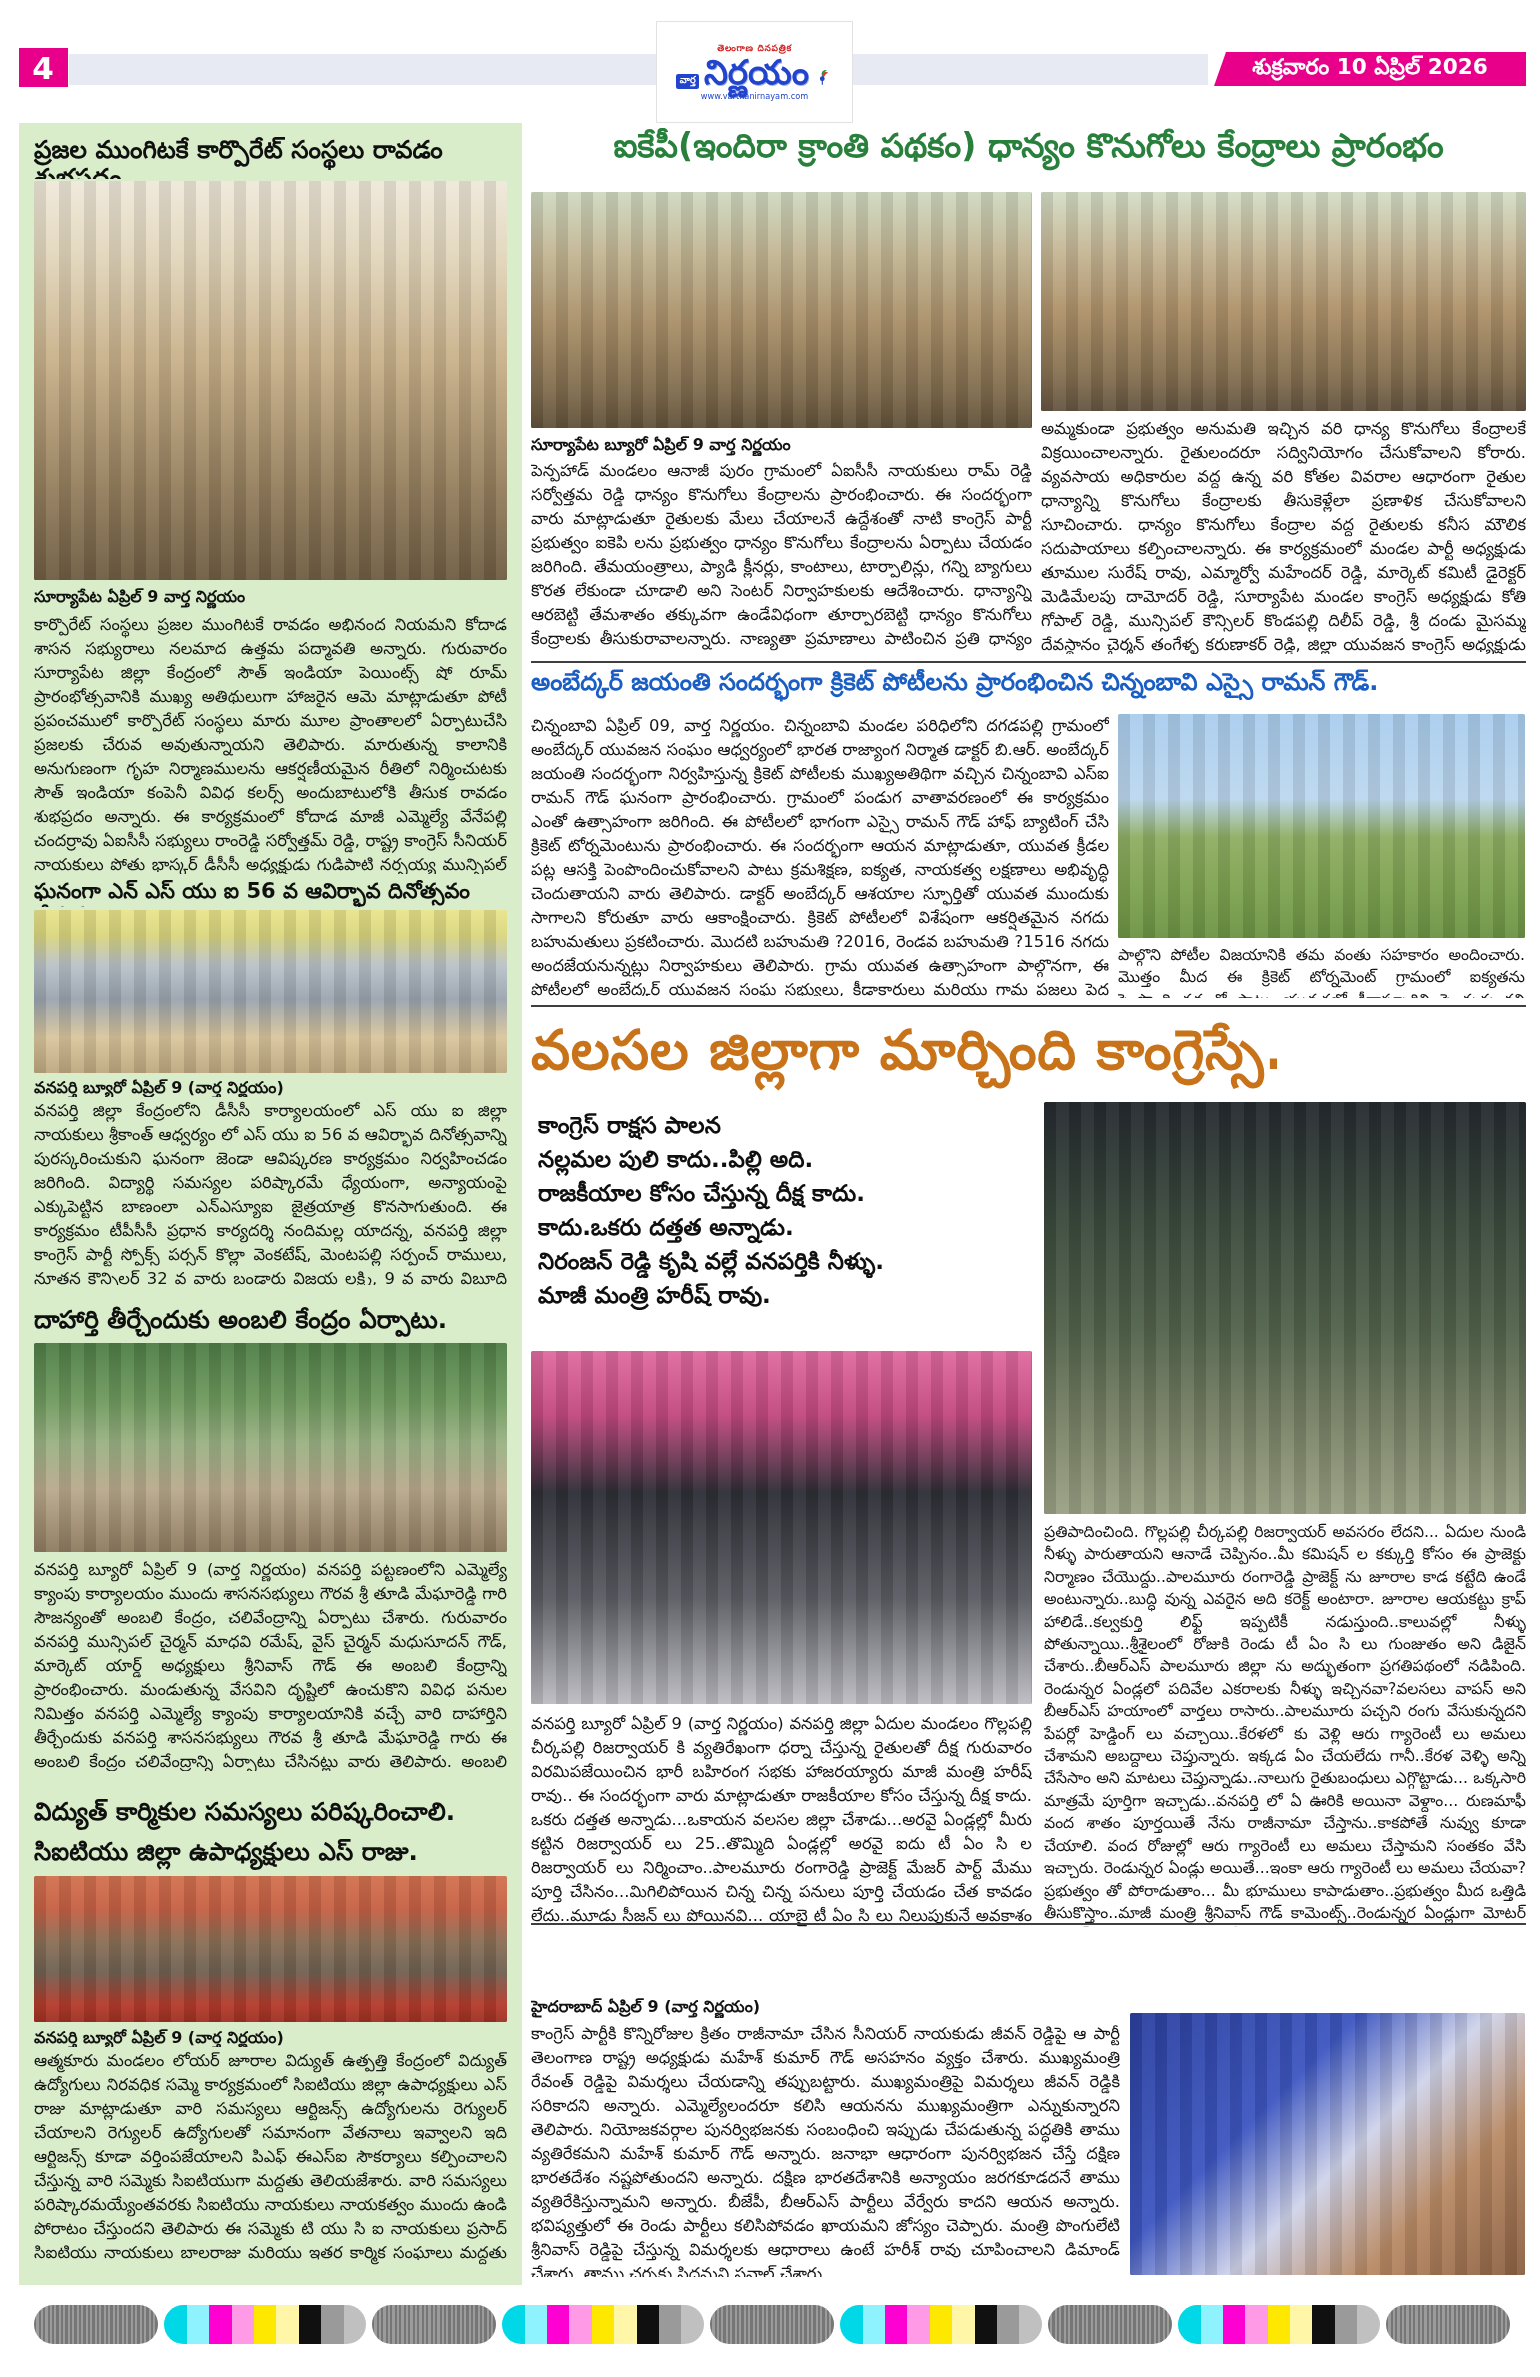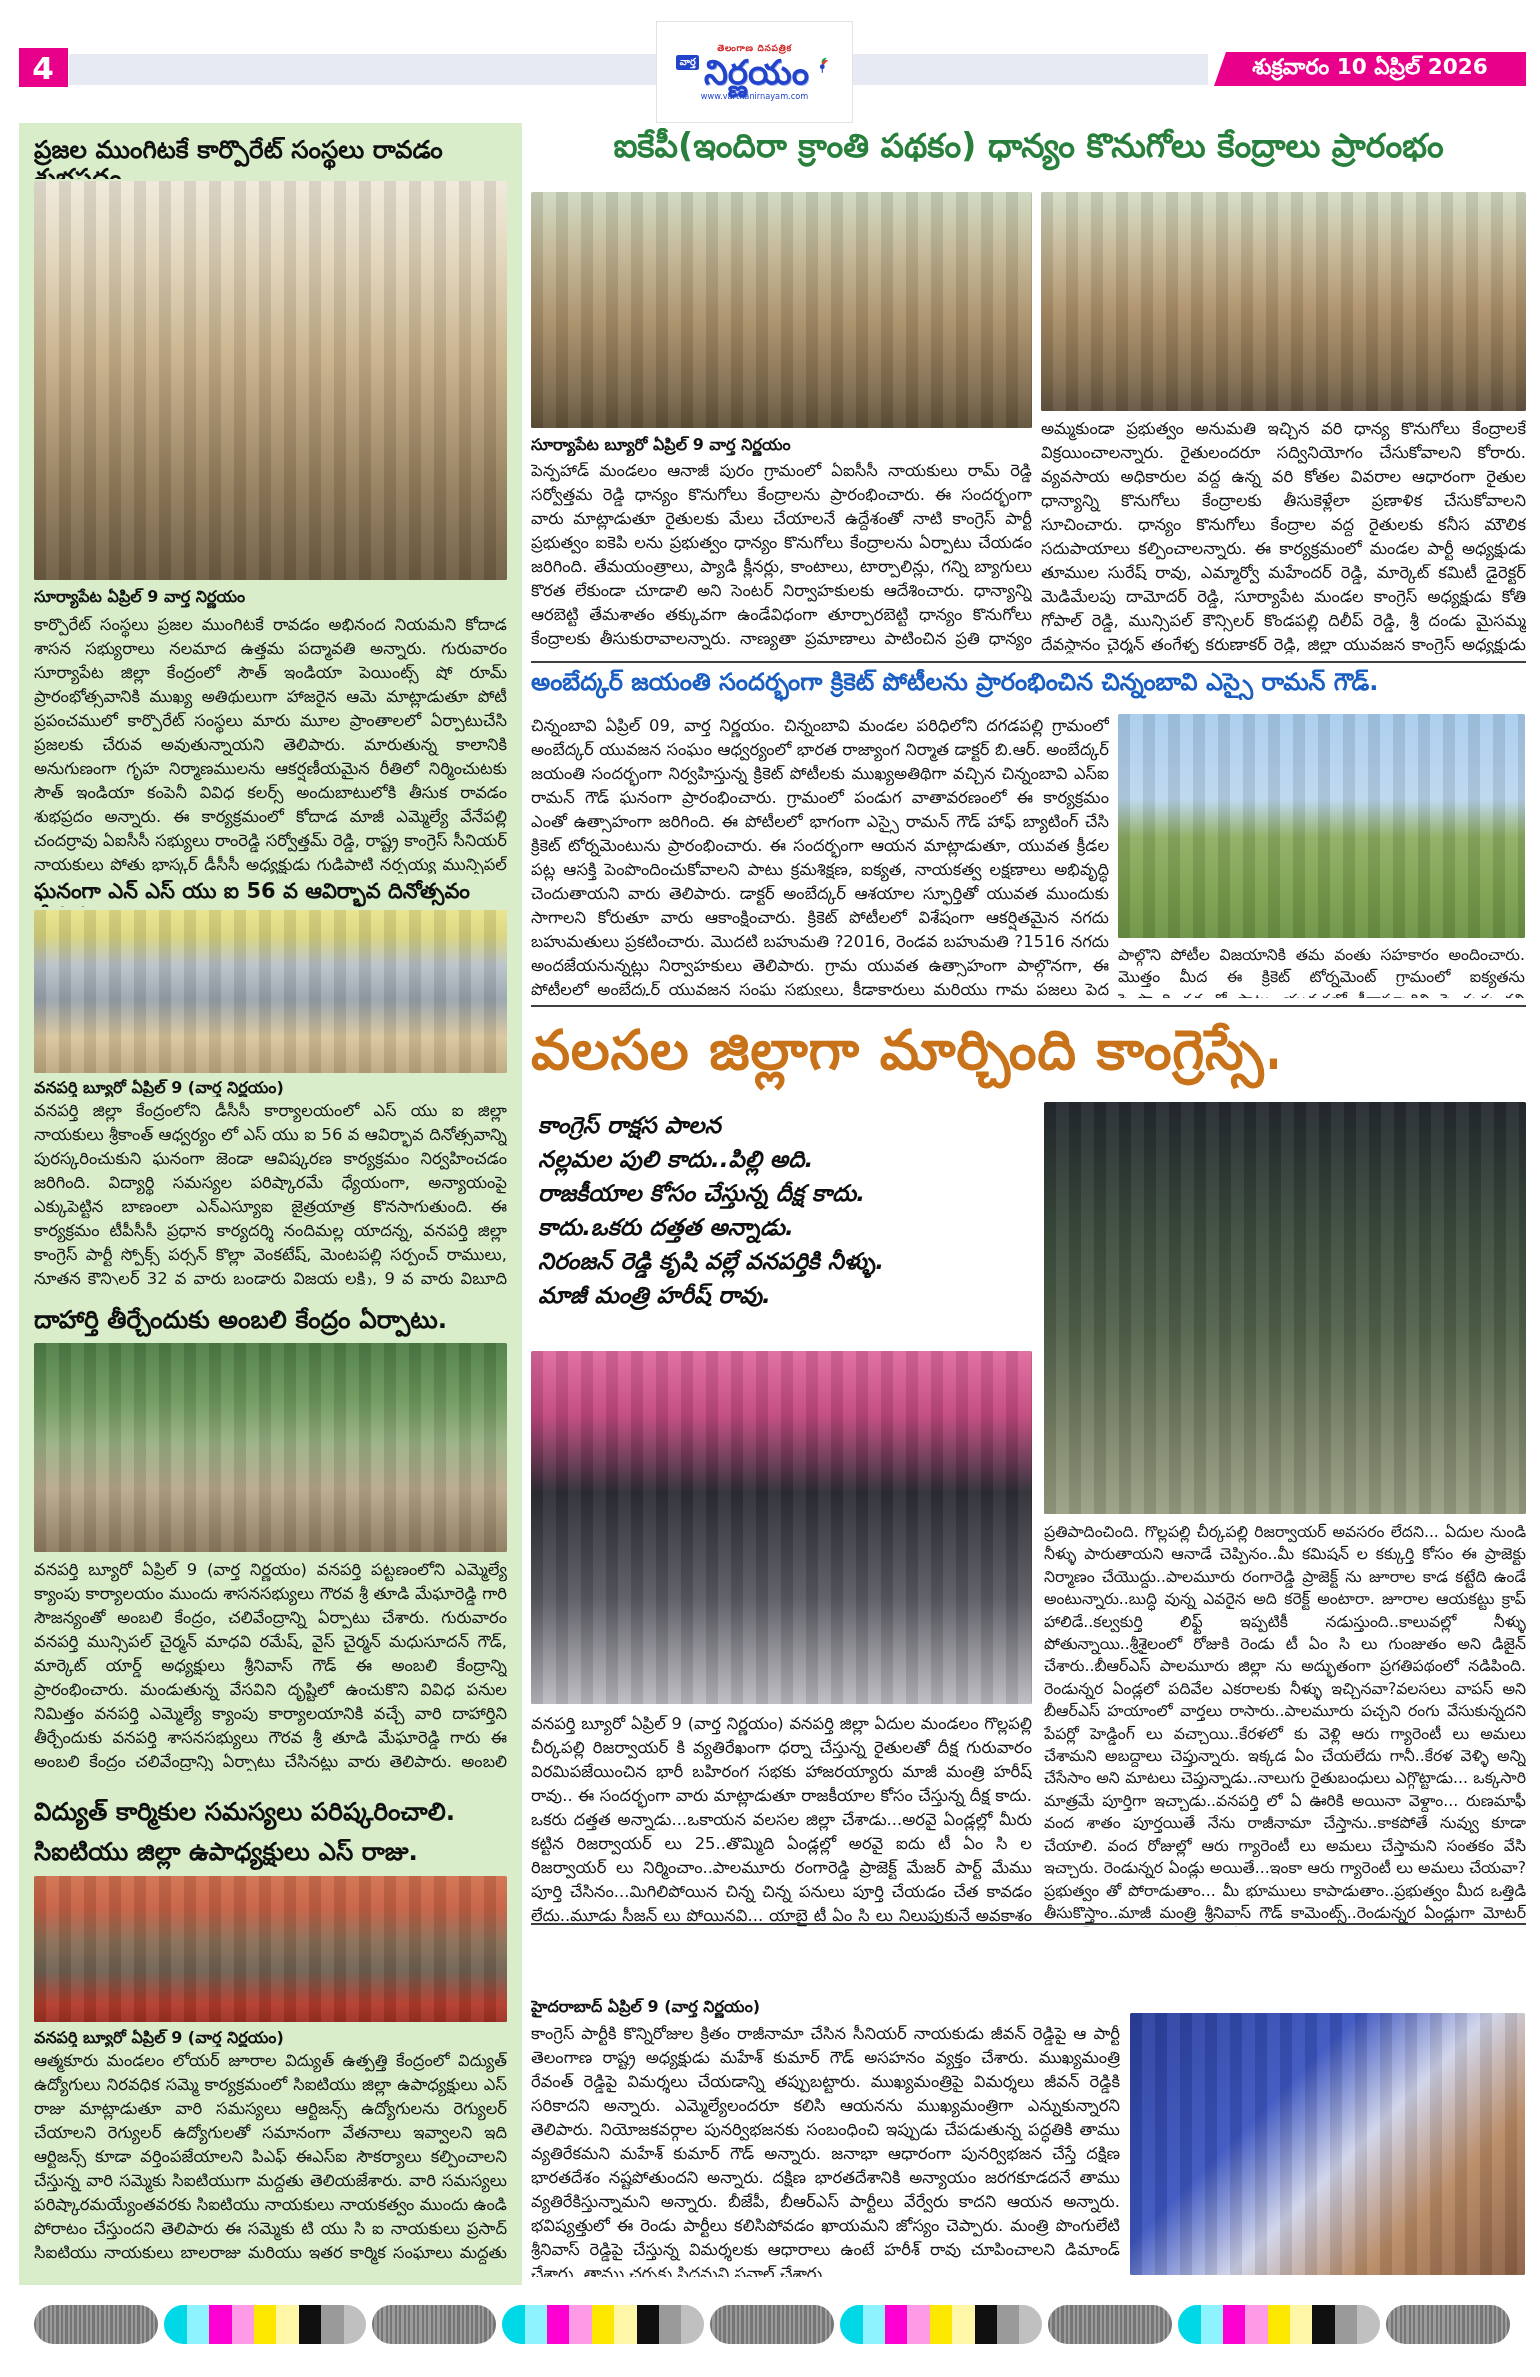--- a/index.html
+++ b/index.html
@@ -9,21 +9,21 @@
   
   .hdr-band{position:absolute;left:69px;top:54px;width:1139px;height:31px;background:#e7eaf3;}
   .pageno{position:absolute;left:18.6px;top:48px;width:49px;height:39px;background:#e8008a;color:#fff;
           display:flex;align-items:center;justify-content:center;font-size:31px;font-weight:700;}
   .datebox{position:absolute;left:1214px;top:52px;width:312px;height:34px;background:#e8008a;color:#fff;
            clip-path:polygon(12px 0,100% 0,100% 100%,0 100%);
            display:flex;align-items:center;justify-content:center;font-size:21.6px;font-weight:700;}
   .masthead{position:absolute;left:656px;top:21px;width:195px;height:100px;background:#ffffff;
             border:0.7px solid #e2e2e2;display:flex;flex-direction:column;align-items:center;justify-content:center;}
   .mast-tagline{font-size:9px;color:#d02020;font-weight:700;letter-spacing:0.7px;}
-  .mast-row{display:flex;align-items:flex-start;gap:4.5px;}
+  .mast-row{display:flex;align-items:flex-end;gap:4.5px;}
   .mast-label{font-size:9.7px;color:#ffffff;background:#2244cc;padding:0.7px 3.7px;border-radius:2.2px;font-weight:700;}
   .mast-title{font-size:34px;font-weight:800;color:#2244cc;text-shadow:0.7px 0.7px 0 #9db0e8;line-height:1;}
   .mast-web{font-size:8.2px;color:#2244cc;margin-top:2.2px;}
 
   
   .left-panel{position:absolute;left:18.6px;top:123px;width:503px;height:2162px;background:#d9edca;}
 
   .abs{position:absolute;overflow:hidden;}
   .hl{font-weight:800;color:#101010;line-height:1.12;}
   .hl-left1{font-size:24.6px;}
@@ -122,21 +122,21 @@
 
   <div class="abs hl hl-blue" style="left:531px;top:669px;width:995px;height:36px;">అంబేద్కర్ జయంతి సందర్భంగా క్రికెట్ పోటీలను ప్రారంభించిన చిన్నంబావి ఎస్సై రామన్ గౌడ్.</div>
   <div class="abs body-txt" style="left:531px;top:714px;width:578px;height:282px;">చిన్నంబావి ఏప్రిల్ 09, వార్త నిర్ణయం. చిన్నంబావి మండల పరిధిలోని దగడపల్లి గ్రామంలో అంబేద్కర్ యువజన సంఘం ఆధ్వర్యంలో భారత రాజ్యాంగ నిర్మాత డాక్టర్ బి.ఆర్. అంబేద్కర్ జయంతి సందర్భంగా నిర్వహిస్తున్న క్రికెట్ పోటీలకు ముఖ్యఅతిథిగా వచ్చిన చిన్నంబావి ఎస్ఐ రామన్ గౌడ్ ఘనంగా ప్రారంభించారు. గ్రామంలో పండుగ వాతావరణంలో ఈ కార్యక్రమం ఎంతో ఉత్సాహంగా జరిగింది. ఈ పోటీలలో భాగంగా ఎస్సై రామన్ గౌడ్ హాఫ్ బ్యాటింగ్ చేసి క్రికెట్ టోర్నమెంటును ప్రారంభించారు. ఈ సందర్భంగా ఆయన మాట్లాడుతూ, యువత క్రీడల పట్ల ఆసక్తి పెంపొందించుకోవాలని పాటు క్రమశిక్షణ, ఐక్యత, నాయకత్వ లక్షణాలు అభివృద్ధి చెందుతాయని వారు తెలిపారు. డాక్టర్ అంబేద్కర్ ఆశయాల స్ఫూర్తితో యువత ముందుకు సాగాలని కోరుతూ వారు ఆకాంక్షించారు. క్రికెట్ పోటీలలో విశేషంగా ఆకర్షితమైన నగదు బహుమతులు ప్రకటించారు. మొదటి బహుమతి ?2016, రెండవ బహుమతి ?1516 నగదు అందజేయనున్నట్లు నిర్వాహకులు తెలిపారు. గ్రామ యువత ఉత్సాహంగా పాల్గొనగా, ఈ పోటీలలో అంబేద్కర్ యువజన సంఘ సభ్యులు, క్రీడాకారులు మరియు గ్రామ ప్రజలు పెద్ద సంఖ్యలో</div>
   <div class="photo ph-cricket" style="left:1118px;top:714px;width:407px;height:224px;"></div>
   <div class="abs body-sm" style="left:1118px;top:944px;width:407px;height:54px;">పాల్గొని పోటీల విజయానికి తమ వంతు సహకారం అందించారు. మొత్తం మీద ఈ క్రికెట్ టోర్నమెంట్ గ్రామంలో ఐక్యతను పెంపొందించడంతో పాటు యువతలో క్రీడాస్ఫూర్తిని పెంచుతుందని గ్రామ ప్రజలు కోరుతున్నారు.</div>
 
   <div class="rule" style="left:531px;top:1005px;width:995px;"></div>
 
   <div class="abs hl hl-orange" style="left:531px;top:1020px;width:746px;height:73px;white-space:nowrap;">వలసల జిల్లాగా మార్చింది కాంగ్రెస్సే.</div>
   <div class="photo ph-congress-crowd" style="left:1044px;top:1102px;width:482px;height:412px;"></div>
-  <div class="abs points" style="left:538px;top:1108px;width:496px;height:239px;font-style:italic;">
+  <div class="abs points" style="left:538px;top:1108px;width:496px;height:239px;">
     <div class="pt">కాంగ్రెస్ రాక్షస పాలన</div>
     <div class="pt">నల్లమల పులి కాదు..పిల్లి అది.</div>
     <div class="pt">రాజకీయాల కోసం చేస్తున్న దీక్ష కాదు.</div>
     <div class="pt">కాదు.ఒకరు దత్తత అన్నాడు.</div>
     <div class="pt">నిరంజన్ రెడ్డి కృషి వల్లే వనపర్తికి నీళ్ళు.</div>
     <div class="pt">మాజీ మంత్రి హరీష్ రావు.</div>
   </div>
   <div class="photo ph-harish" style="left:531px;top:1351px;width:501px;height:353px;"></div>
   <div class="abs body-txt" style="left:531px;top:1712px;width:501px;height:215px;">వనపర్తి బ్యూరో ఏప్రిల్ 9 (వార్త నిర్ణయం)  వనపర్తి జిల్లా ఏదుల మండలం గొల్లపల్లి చీర్కపల్లి రిజర్వాయర్ కి వ్యతిరేఖంగా ధర్నా చేస్తున్న రైతులతో దీక్ష గురువారం విరమిపజేయించిన భారీ బహిరంగ సభకు హాజరయ్యారు మాజీ మంత్రి హరీష్ రావు.. ఈ సందర్భంగా వారు మాట్లాడుతూ రాజకీయాల కోసం చేస్తున్న దీక్ష కాదు. ఒకరు దత్తత అన్నాడు...ఒకాయన వలసల జిల్లా చేశాడు...అరవై ఏండ్లల్లో మీరు కట్టిన రిజర్వాయర్ లు 25..తొమ్మిది ఏండ్లల్లో అరవై ఐదు టీ ఏం సి ల రిజర్వాయర్ లు నిర్మించాం..పాలమూరు రంగారెడ్డి ప్రాజెక్ట్ మేజర్ పార్ట్ మేము పూర్తి చేసినం...మిగిలిపోయిన చిన్న చిన్న పనులు పూర్తి చేయడం చేత కావడం లేదు..మూడు సీజన్ లు పోయినవి... యాబై టీ ఏం సి లు నిలుపుకునే అవకాశం ఉండేది. అన్ని నీళ్ళు మన రిజర్వాయర్ లలో ఉంటే మన పాలమూరు ఎట్లా ఉండేది..అనేక కేసులు వేసి ప్రాజెక్ట్ పనులకు అడ్డుకట్ట వేశారు. నల్లమల పులి కాదు..పిల్లి అది...కాలువ చేయడం చేతకావడం లేదు..కే ఎల్ ఐ లో వనపర్తి నియోజకవర్గం లేదు. నిరంజన్ రెడ్డి ఒప్పించి వనపర్తికి నీళ్ళు ఇప్పించారు. గొల్లపల్లి చీర్కపల్లి రిజర్వాయర్ ను బీ ఆర్ఎస్</div>
   <div class="abs body-sm" style="left:1044px;top:1521px;width:482px;height:406px;">ప్రతిపాదించింది. గొల్లపల్లి చీర్కపల్లి రిజర్వాయర్ అవసరం లేదని... ఏదుల నుండి నీళ్ళు పారుతాయని ఆనాడే చెప్పినం..మీ కమిషన్ ల కక్కుర్తి కోసం ఈ ప్రాజెక్టు నిర్మాణం చేయొద్దు..పాలమూరు రంగారెడ్డి ప్రాజెక్ట్ ను జూరాల కాడ కట్టేది ఉండే అంటున్నారు..బుద్ధి వున్న ఎవరైన అది కరెక్ట్ అంటారా. జూరాల ఆయకట్టు క్రాప్ హాలిడే..కల్వకుర్తి లిఫ్ట్ ఇప్పటికీ నడుస్తుంది..కాలువల్లో నీళ్ళు పోతున్నాయి..శ్రీశైలంలో రోజుకి రెండు టీ ఏం సి లు గుంజుతం అని డిజైన్ చేశారు..బీఆర్ఎస్ పాలమూరు జిల్లా ను అద్భుతంగా ప్రగతిపథంలో నడిపింది. రెండున్నర ఏండ్లలో పదివేల ఎకరాలకు నీళ్ళు ఇచ్చినవా?వలసలు వాపస్ అని బీఆర్ఎస్ హయాంలో వార్తలు రాసారు..పాలమూరు పచ్చని రంగు వేసుకున్నదని పేపర్లో హెడ్డింగ్ లు వచ్చాయి..కేరళలో కు వెళ్లి ఆరు గ్యారెంటీ లు అమలు చేశామని అబద్దాలు చెప్తున్నారు. ఇక్కడ ఏం చేయలేదు గానీ..కేరళ వెళ్ళి అన్ని చేసేసాం అని మాటలు చెప్తున్నాడు..నాలుగు రైతుబంధులు ఎగ్గొట్టాడు... ఒక్కసారి మాత్రమే పూర్తిగా ఇచ్చాడు..వనపర్తి లో ఏ ఊరికి అయినా వెళ్దాం... రుణమాఫీ వంద శాతం పూర్తయితే నేను రాజీనామా చేస్తాను..కాకపోతే నువ్వు కూడా చేయాలి. వంద రోజుల్లో ఆరు గ్యారెంటీ లు అమలు చేస్తామని సంతకం వేసి ఇచ్చారు. రెండున్నర ఏండ్లు అయితే...ఇంకా ఆరు గ్యారెంటీ లు అమలు చేయవా?ప్రభుత్వం తో పోరాడుతాం... మీ భూములు కాపాడుతాం..ప్రభుత్వం మీద ఒత్తిడి తీసుకొస్తాం..మాజీ మంత్రి శ్రీనివాస్ గౌడ్ కామెంట్స్..రెండున్నర ఏండ్లుగా మోటర్ లు ఆన్ చేయడం లేదు..వట్టేంలో పంపు లు మునిగితే ఒక్కసారి కూడా అటు వైపు చూడలేదు..ఎస్ ఎల్ బీసీ లో మృతదేహాలను తీయలేకపోయారు..కాంట్రాక్టర్ లను బతికించడానికి గొల్లపల్లి చీర్కపల్లి రిజర్వాయర్ నిర్మాణం చేస్తాం అంటున్నారు. పాలమూరు రంగారెడ్డి ప్రాజెక్ట్ ను కావాలనే పెండింగ్ పెట్టారు..యూరియా బస్తాలు కూడా ఇచ్చే పరిస్థితి లేదు. మేడిగడ్డ బ్యారేజి కుంగిపోలేదు...కూల్చివేశారు..</div>

